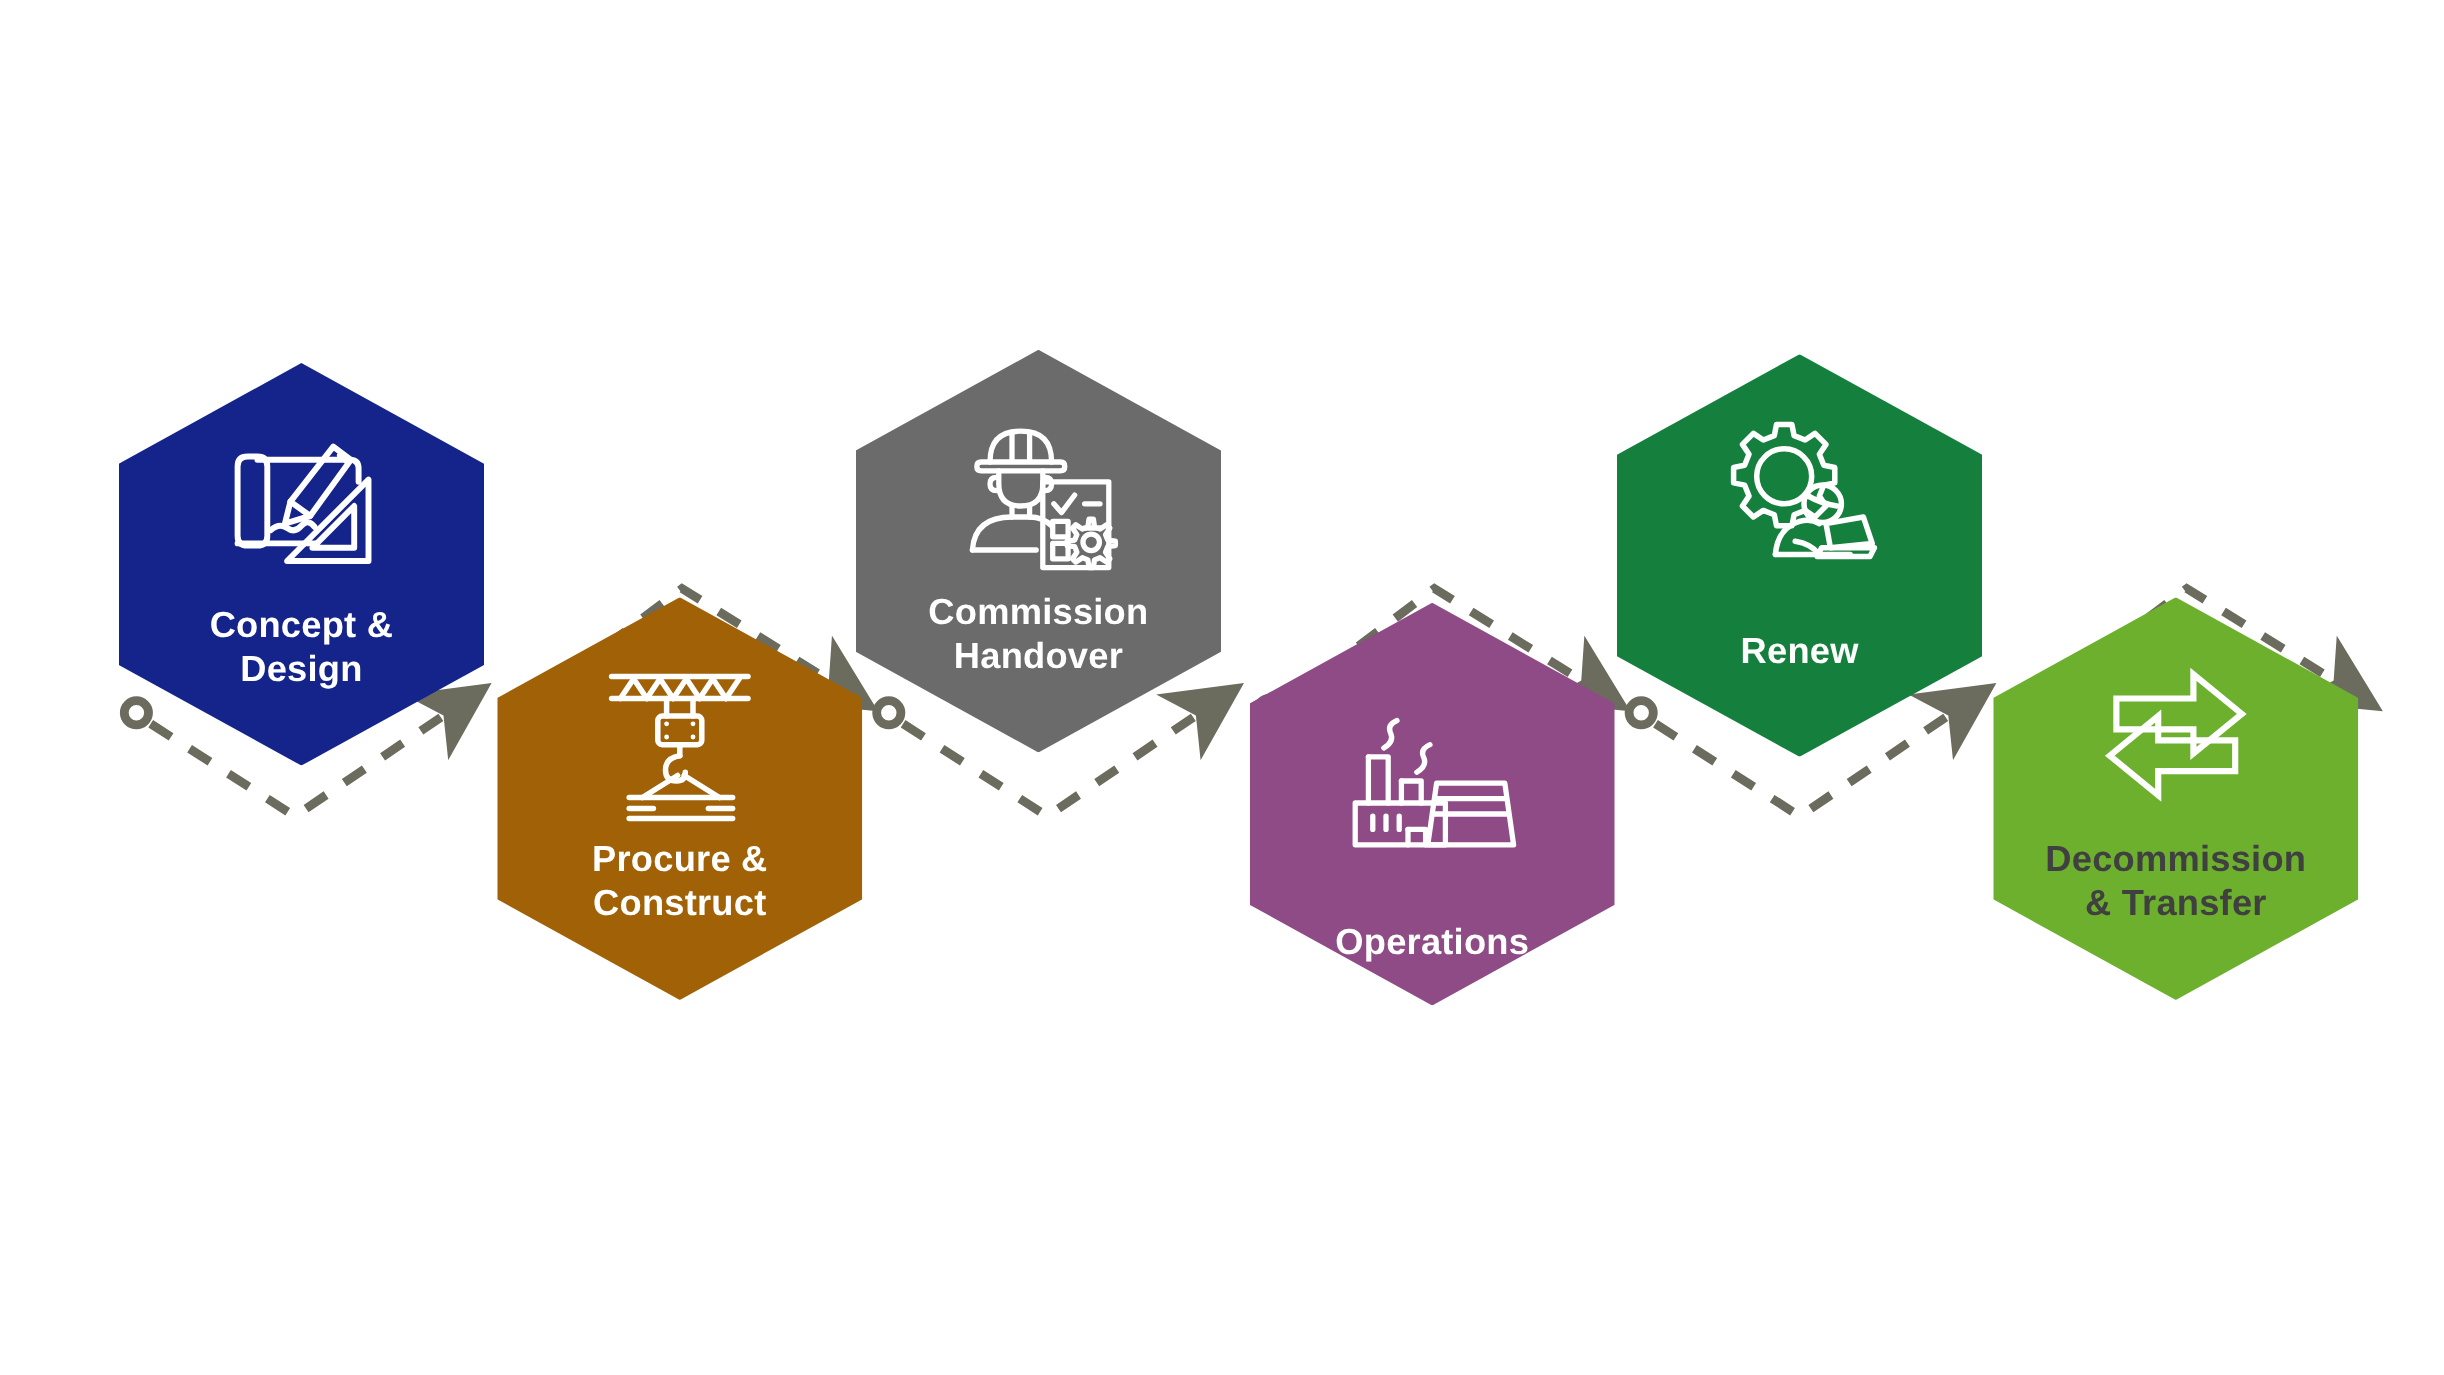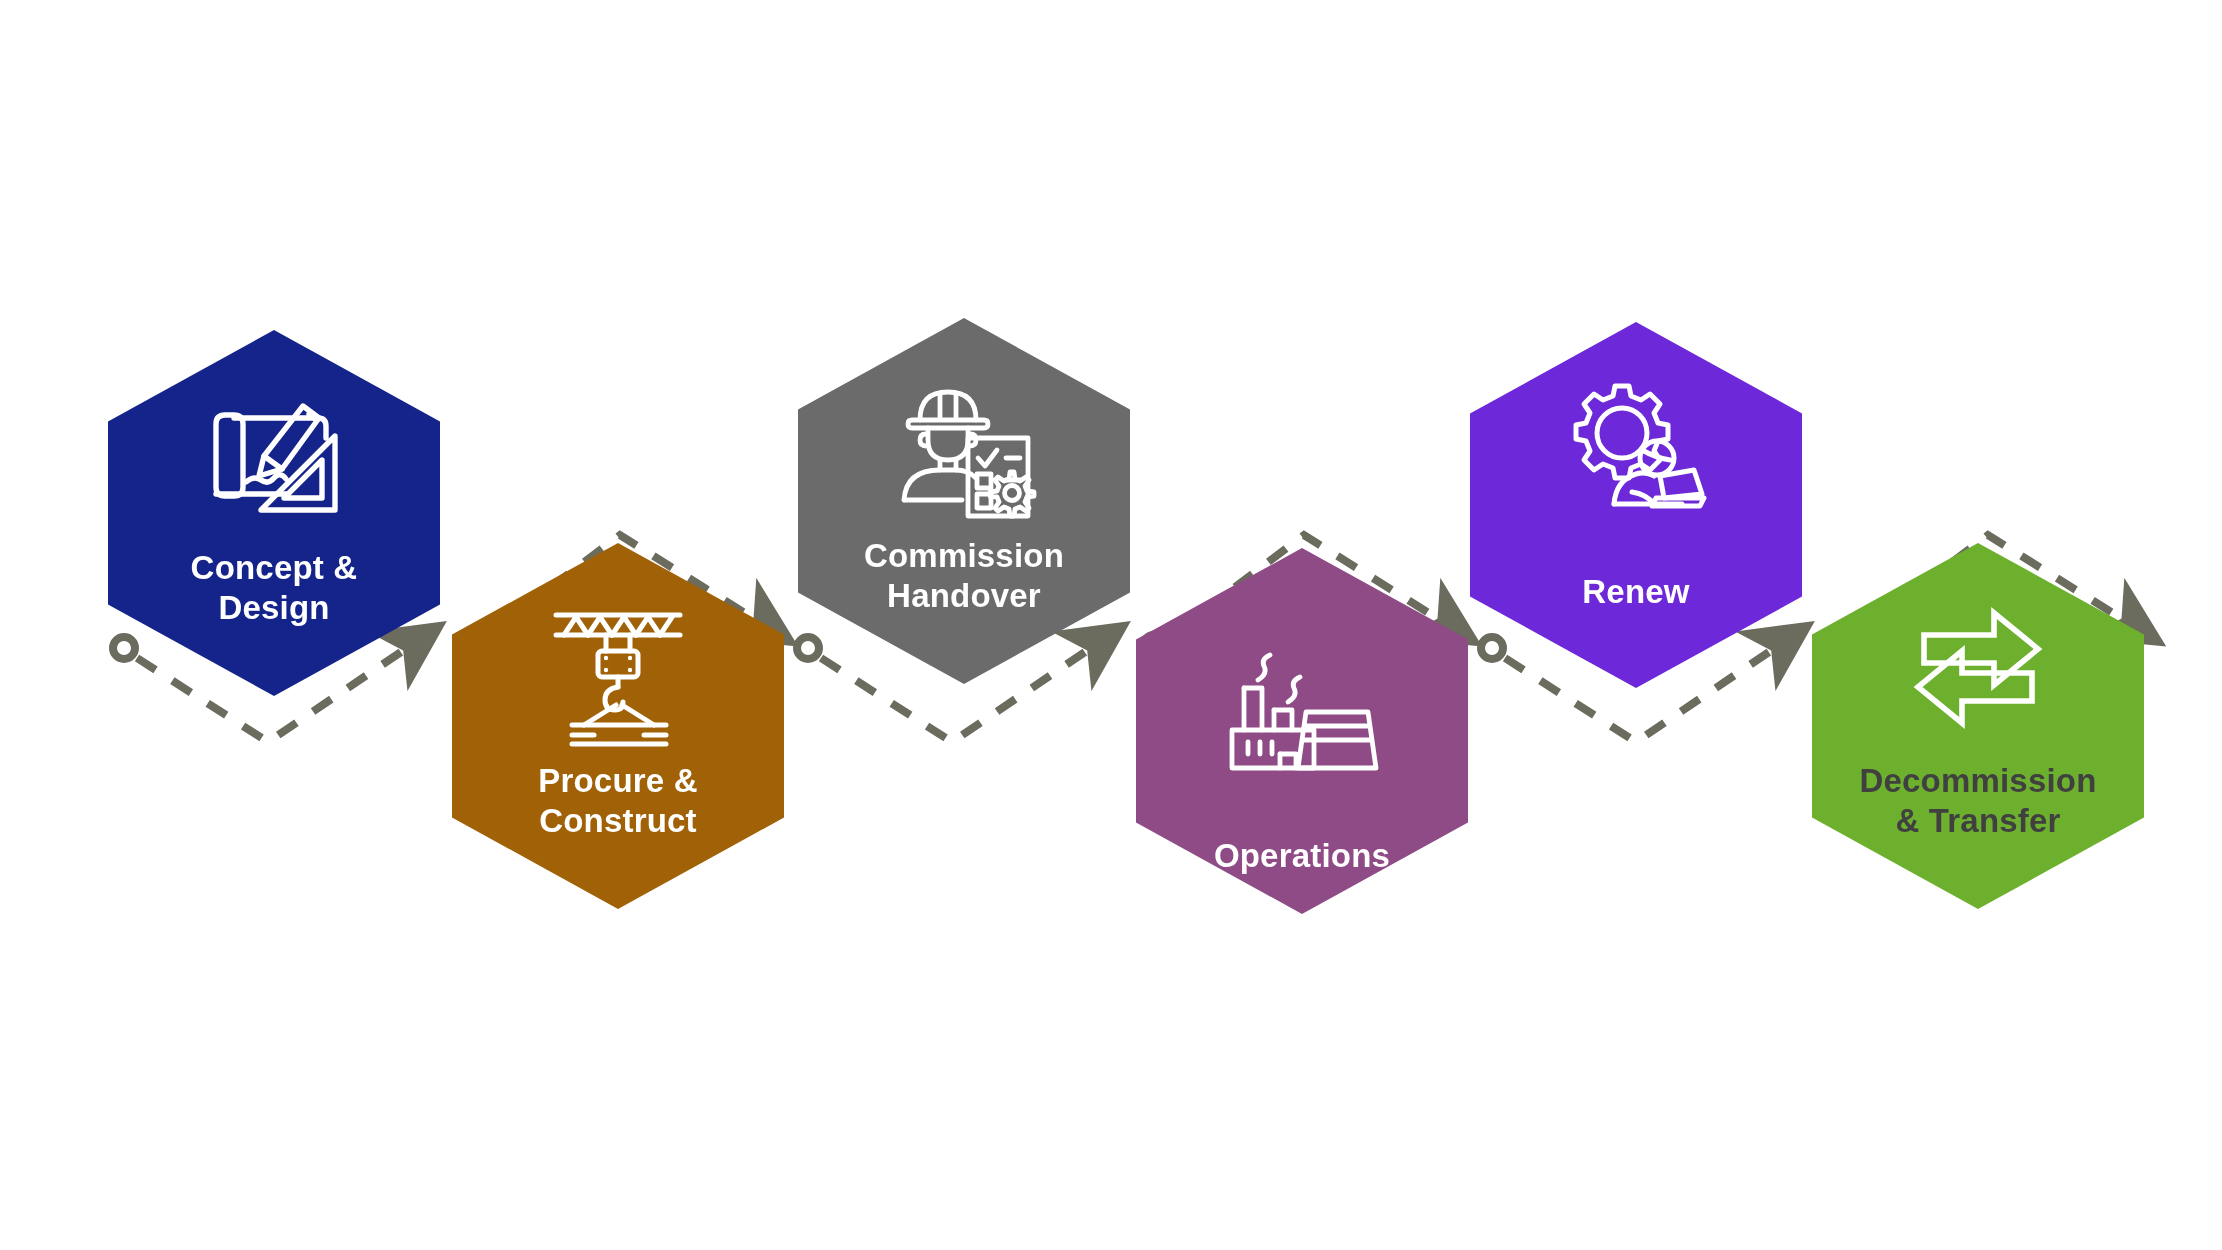--- a/index.html
+++ b/index.html
@@ -176,21 +176,21 @@
           <path d="M34 134 H56"></path>
           <path d="M106 134 H128"></path>
           <path d="M34 143 H128"></path>
         </g>
       </svg>
     </div>
     <div class="hex-label two-line" style="color: rgb(255, 255, 255);">Procure &amp;
 Construct</div>
   </div>
 
-  <div class="hex" style="left: 798px; top: 318px; background: rgb(107, 107, 107);">
+  <div class="hex" style="left: 778px; top: 318px; background: rgb(107, 107, 107);">
     <div class="hex-icon">
       <svg viewBox="0 0 160 148">
         <g fill="none" stroke="#ffffff" stroke-width="4.8" stroke-linecap="round" stroke-linejoin="round">
 
           <path d="M36 44 q0 -28 28 -28 q28 0 28 28"></path>
 
           <path d="M56 18 V42"></path>
           <path d="M72 18 V42"></path>
 
           <path d="M28 44 h72 q4 0 4 4 q0 4 -4 4 H28 q-4 0 -4 -4 q0 -4 4 -4 Z"></path>
@@ -252,21 +252,21 @@
           <path d="M84 68 H146 L154 124 H76 Z"></path>
 
           <path d="M83 82 H147"></path>
           <path d="M81 96 H149"></path>
         </g>
       </svg>
     </div>
     <div class="hex-label one-line" style="color: rgb(255, 255, 255);">Operations</div>
   </div>
 
-  <div class="hex" style="left: 1470px; top: 322px; background: #6d28d9;">
+  <div class="hex" style="left: 1470px; top: 322px; background: #15803d;">
     <div class="hex-icon">
       <svg viewBox="0 0 160 148">
         <g fill="none" stroke="#ffffff" stroke-width="5" stroke-linecap="round" stroke-linejoin="round">
 
           <path d="M59 6 h14 l2 10 10 4 9 -6 10 10 -6 9 4 10 10 2 v14 l-10 2 -4 10 6 9 -10 10 -9 -6 -10 4 -2 10 h-14 l-2 -10 -10 -4 -9 6 -10 -10 6 -9 -4 -10 -10 -2 v-14 l10 -2 4 -10 -6 -9 10 -10 9 6 10 -4 Z"></path>
           <circle cx="66" cy="53" r="25"></circle>
 
           <circle cx="101" cy="78" r="17"></circle>
 
           <path d="M86 70 q14 8 28 10"></path>

